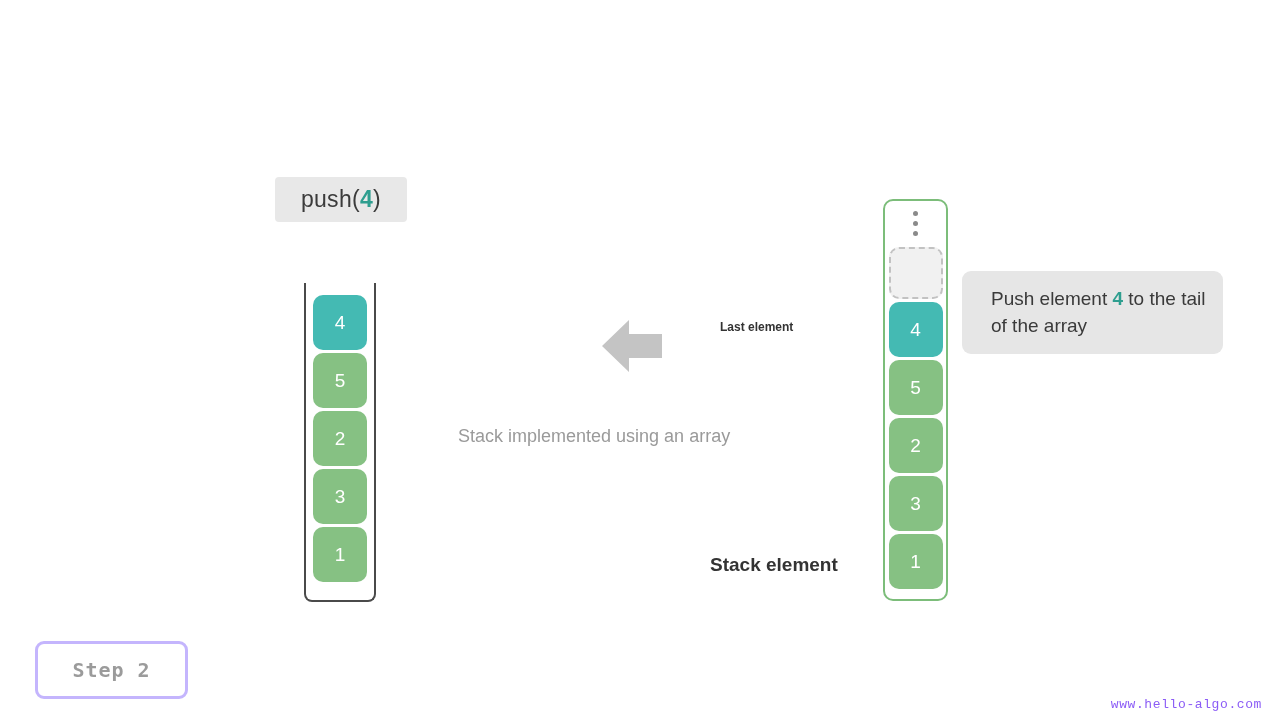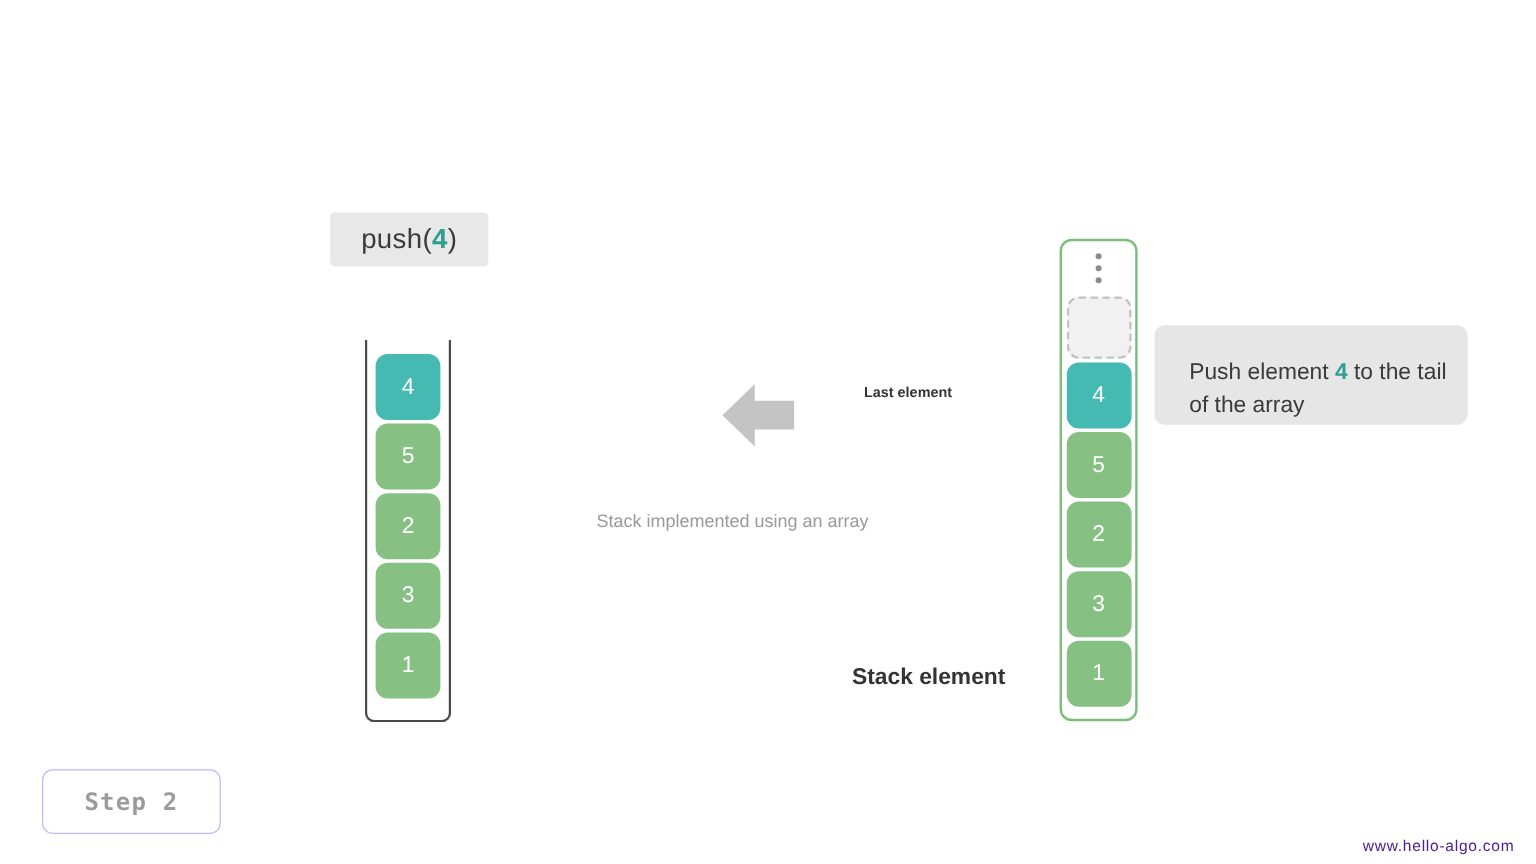--- a/index.html
+++ b/index.html
@@ -162,75 +162,74 @@
     top: 554px;
     font-size: 19px;
     font-weight: bold;
     color: #333333;
     white-space: nowrap;
   }
   .caption {
     position: absolute;
     left: 458px;
     top: 426px;
-    font-size: 15px;
+    font-size: 18px;
     color: #9a9a9a;
     white-space: nowrap;
-    margin-left: 39px;
   }
 
   
   .callout {
     position: absolute;
     left: 962px;
     top: 271px;
     width: 261px;
     height: 83px;
     background: #e6e6e6;
     border-radius: 9px;
     box-sizing: border-box;
-    padding: 26px 0 0 29px;
+    padding: 14px 0 0 29px;
     font-size: 19px;
     line-height: 27px;
     color: #3a3a3a;
   }
   .callout .accent {
     color: #2e9e8f;
     font-weight: bold;
   }
 
   
   .step-badge {
     position: absolute;
     left: 35px;
     top: 641px;
     width: 147px;
     height: 52px;
-    border: 1px solid #c4b5fd;
+    border: 3px solid #c4b5fd;
     border-radius: 9px;
     background: #ffffff;
     display: flex;
     align-items: center;
     justify-content: center;
     font-family: "DejaVu Sans Mono", monospace;
     font-size: 20px;
     font-weight: bold;
     color: #9b9b9b;
     letter-spacing: 1px;
     white-space: pre;
   }
 
   
   .watermark {
     position: absolute;
     right: 18px;
     bottom: 8px;
-    font-family: Liberation Sans, sans-serif;
+    font-family: Liberation Mono, monospace;
     font-size: 13px;
-    color: #4c1d95;
+    color: #8b5cf6;
     letter-spacing: 0.6px;
   }
 </style>
 </head>
 <body>
 
 <div class="op-label"><span>push(</span><span class="accent">4</span><span>)</span></div>
 
 <div class="stack-wrap">
   <div class="stack-frame"></div>

